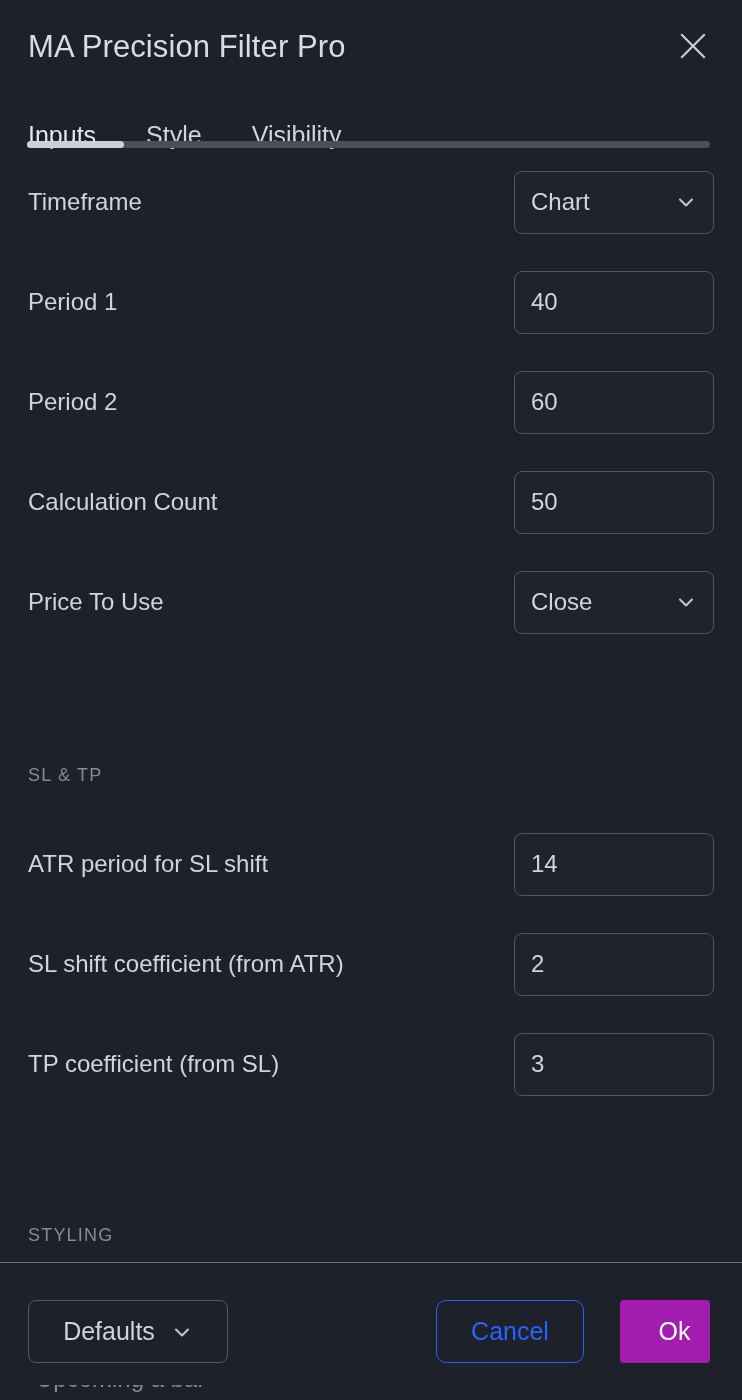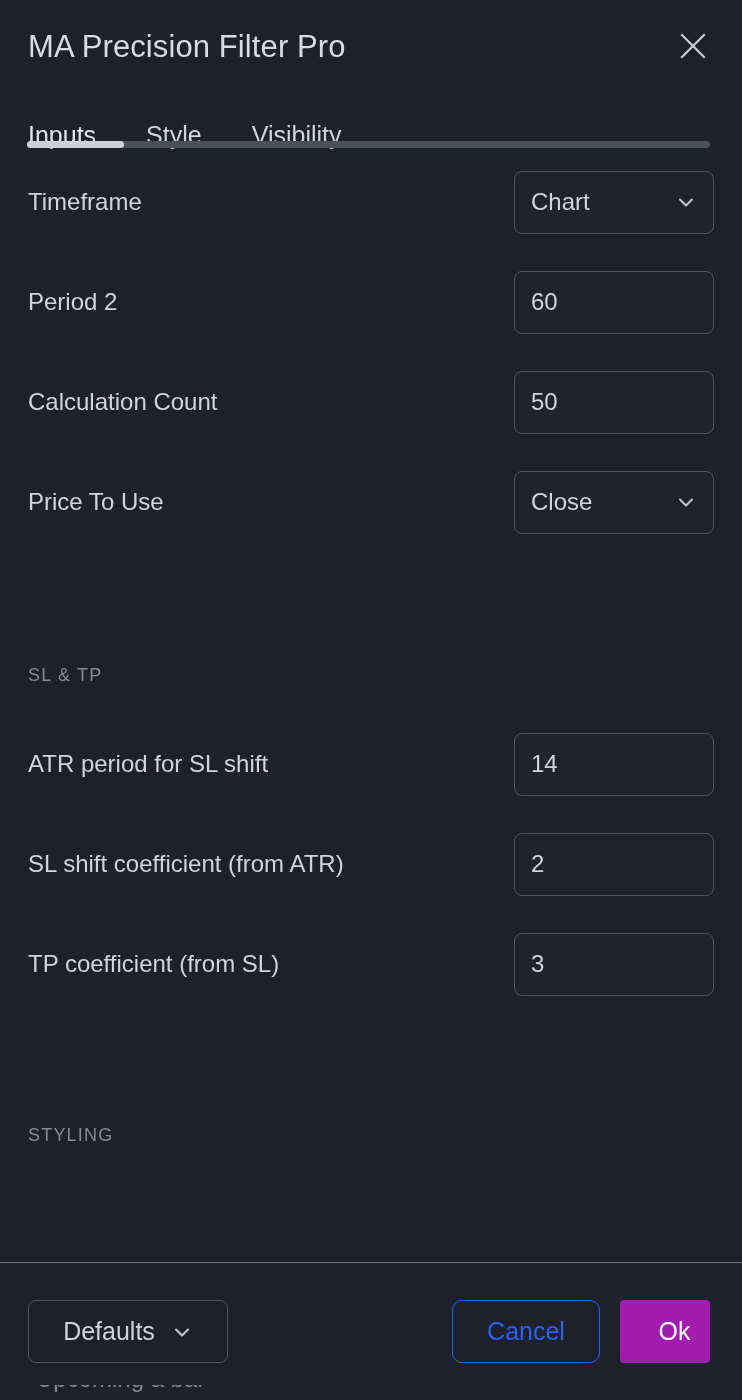--- a/index.html
+++ b/index.html
@@ -196,21 +196,21 @@
   }
   .defaults-label {
     font-size: 25px;
     color: #d1d4dc;
     line-height: 1;
   }
 
   .footer-actions {
     display: flex;
     align-items: center;
-    gap: 20px;
+    gap: 36px;
   }
 
   .btn-cancel {
     width: 148px;
     height: 63px;
     border: 1px solid #2962ff;
     border-radius: 10px;
     background: transparent;
     color: #2962ff;
     font-size: 25px;
@@ -283,20 +283,26 @@
     <div class="row">
       <div class="row-label">Timeframe</div>
       <div class="field">
         <span class="field-value">Chart</span>
         <svg class="chev" width="22" height="22" viewBox="0 0 22 22" aria-hidden="true">
           <path d="M5 8.5 L11 14.5 L17 8.5" stroke="#c2c6d0" stroke-width="2.1" fill="none" stroke-linecap="round" stroke-linejoin="round"></path>
         </svg>
       </div>
     </div>
 
+    <div class="row">
+      <div class="row-label">Period 1</div>
+      <div class="field">
+        <span class="field-value">40</span>
+      </div>
+    </div>
 
     <div class="row">
       <div class="row-label">Period 2</div>
       <div class="field">
         <span class="field-value">60</span>
       </div>
     </div>
 
     <div class="row">
       <div class="row-label">Calculation Count</div>

